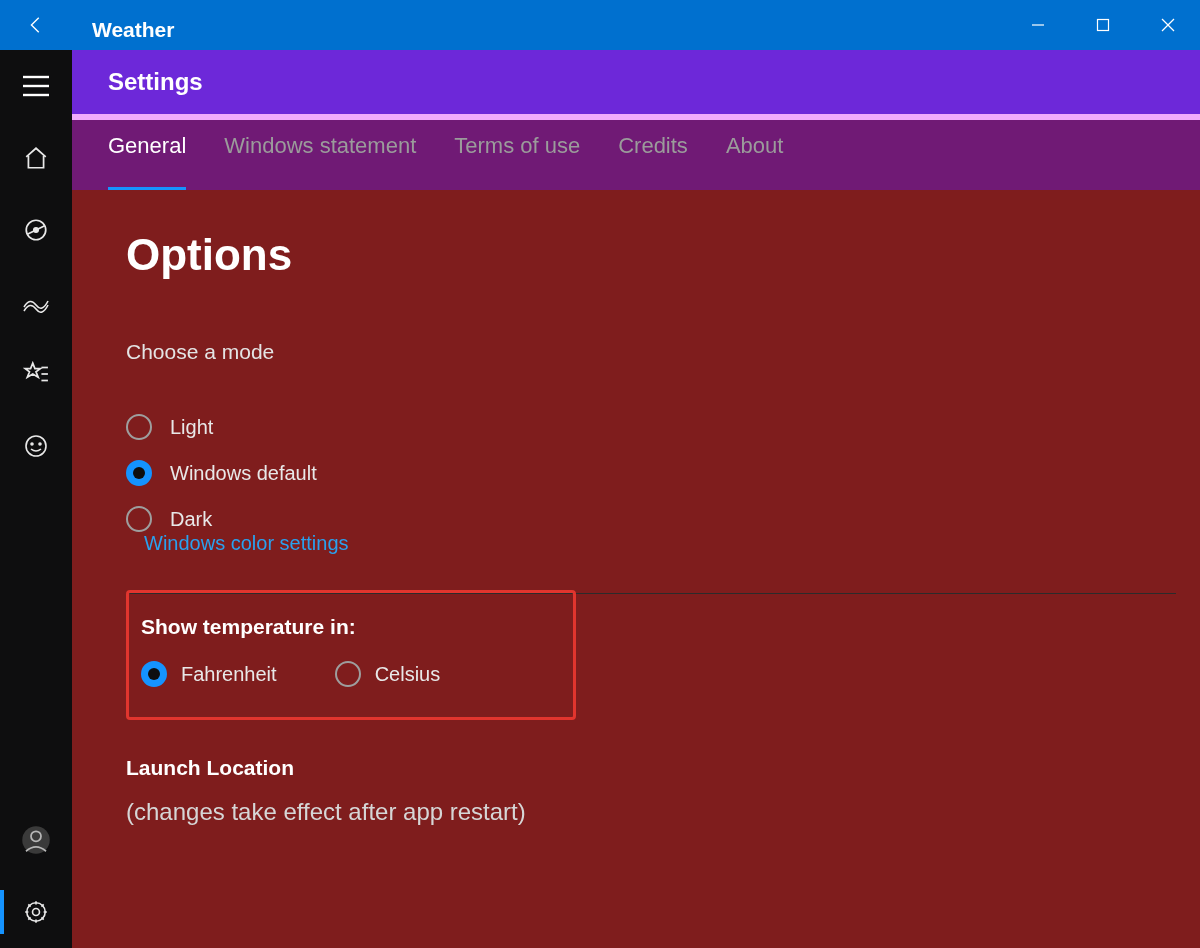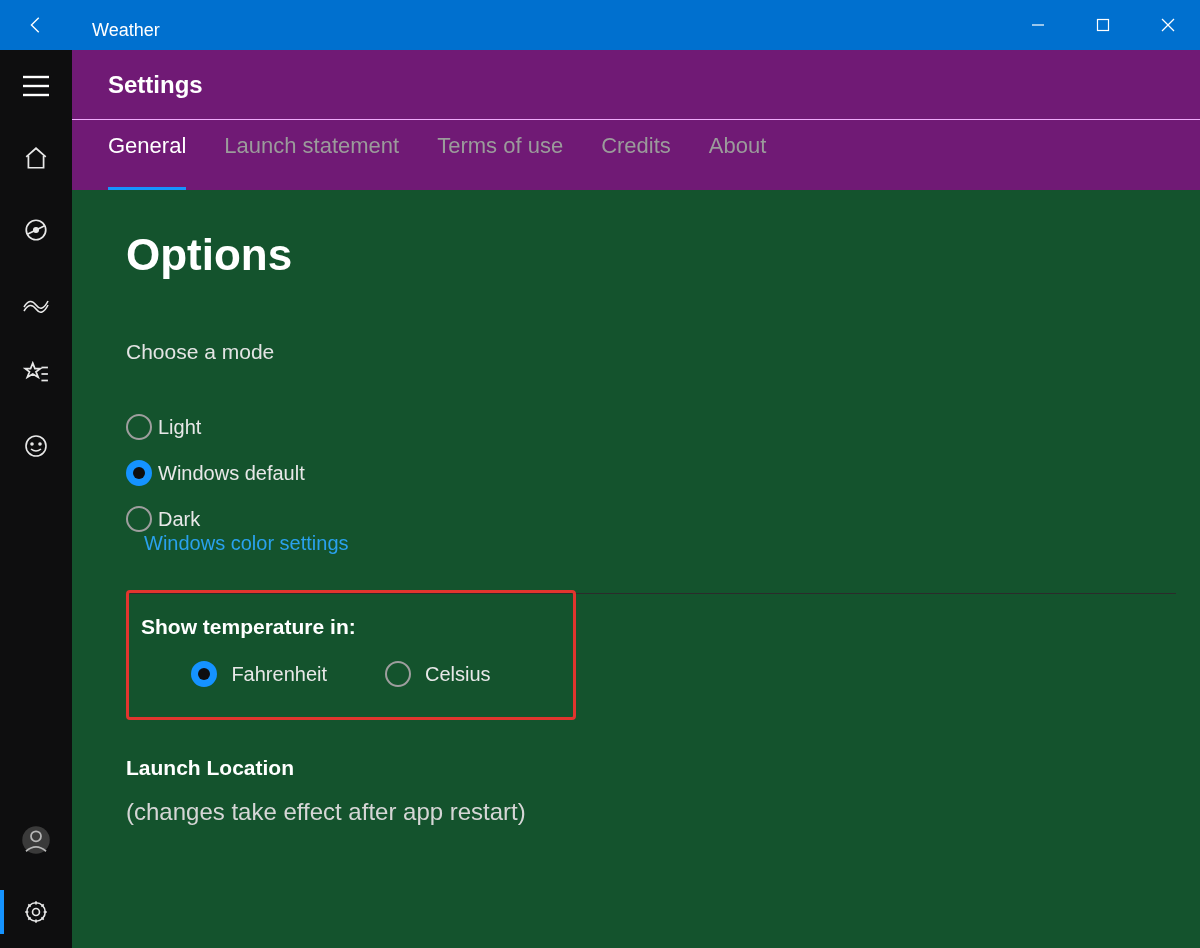--- a/index.html
+++ b/index.html
@@ -19,22 +19,22 @@
     align-items: center;
     color: #ffffff;
     position: relative;
   }
   .titlebar .back {
     width: 72px;
     display: flex; align-items: center; justify-content: center;
     height: 100%;
   }
   .titlebar .title {
-    font-size: 18px;
-    font-weight: 400;
+    font-size: 21px;
+    font-weight: 700;
     padding-left: 20px;
     margin-top: 10px;
   }
   .window-controls {
     position: absolute;
     right: 0; top: 0;
     height: 100%;
     display: flex;
   }
   .window-controls .ctrl {
@@ -73,25 +73,25 @@
   .sidebar svg { display: block; }
   
   .main {
     flex: 1;
     display: flex;
     flex-direction: column;
     position: relative;
   }
   .header {
     height: 70px;
-    background: #701a75;
+    background: #6d28d9;
     display: flex;
     align-items: center;
     padding-left: 36px;
-    border-bottom: 1px solid #f0abfc;
+    border-bottom: 6px solid #f0abfc;
   }
   .header h1 {
     font-size: 24px;
     font-weight: 600;
     color: #ffffff;
     margin: 0;
   }
   .tabs {
     background: #701a75;
     display: flex;
@@ -116,21 +116,21 @@
     content: "";
     position: absolute;
     left: 0; right: 0; bottom: 0;
     height: 3px;
     background: #1593ff;
   }
   
   .content-wrap {
     flex: 1;
     position: relative;
-    background: #14532d;
+    background: #7f1d1d;
   }
   .content {
     position: absolute;
     left: 18px; right: 10px; top: 10px; bottom: 0;
     overflow-y: auto;
     padding: 30px 0 0 36px;
   }
   .content::-webkit-scrollbar { width: 8px; }
   .content::-webkit-scrollbar-track { background: transparent; }
   .content::-webkit-scrollbar-thumb { background: #6a6a6a; border-radius: 4px; }
@@ -143,21 +143,21 @@
   .section-label {
     font-size: 21px;
     color: #e4e4e4;
     margin-bottom: 50px;
     display: block;
   }
   .radio-group {
     display: flex; flex-direction: column; gap: 20px;
   }
   .radio-row {
-    display: flex; align-items: center; gap: 6px;
+    display: flex; align-items: center; gap: 18px;
     font-size: 20px;
   }
   .radio {
     width: 26px; height: 26px;
     border: 2px solid #9e9e9e;
     border-radius: 50%;
     position: relative;
     flex-shrink: 0;
   }
   .radio.selected {
@@ -193,21 +193,21 @@
     position: relative;
     top: -4px;
   }
   .section-heading {
     font-size: 21px;
     font-weight: 600;
     color: #fff;
     margin: 0 0 22px 0;
   }
   .temp-radios {
-    display: flex; gap: 58px; justify-content: center;
+    display: flex; gap: 58px;
   }
   .temp-radios .radio-row { gap: 14px; }
   .launch-heading {
     font-size: 21px;
     font-weight: 600;
     color: #fff;
     margin: 32px 0 18px 0;
   }
   .launch-note {
     font-size: 24px;
@@ -308,21 +308,21 @@
     </div>
   </div>
 
   <div class="main">
     <div class="header">
       <h1>Settings</h1>
     </div>
 
     <div class="tabs">
       <div class="tab active">General</div>
-      <div class="tab">Launch statement</div>
+      <div class="tab">Windows statement</div>
       <div class="tab">Terms of use</div>
       <div class="tab">Credits</div>
       <div class="tab">About</div>
     </div>
 
     <div class="content-wrap">
       <div class="content">
         <h2 class="options-title">Options</h2>
 
         <span class="section-label">Choose a mode</span>

